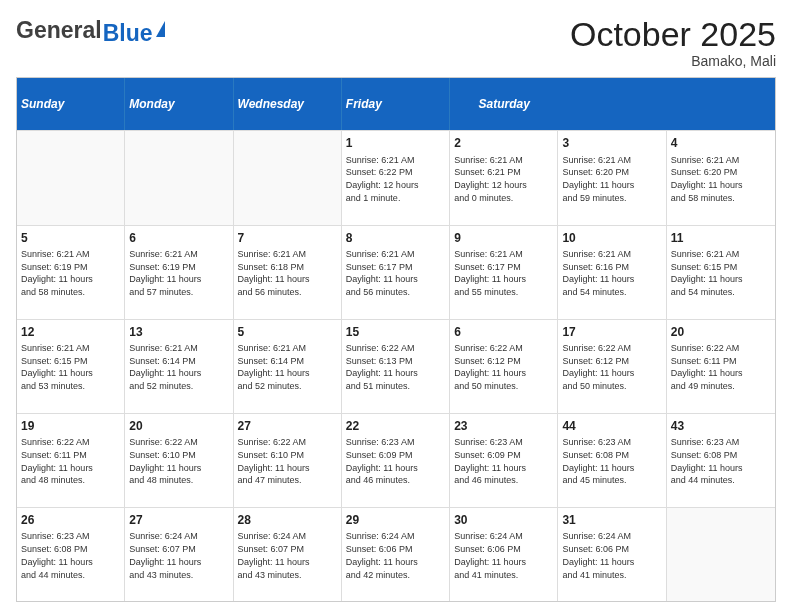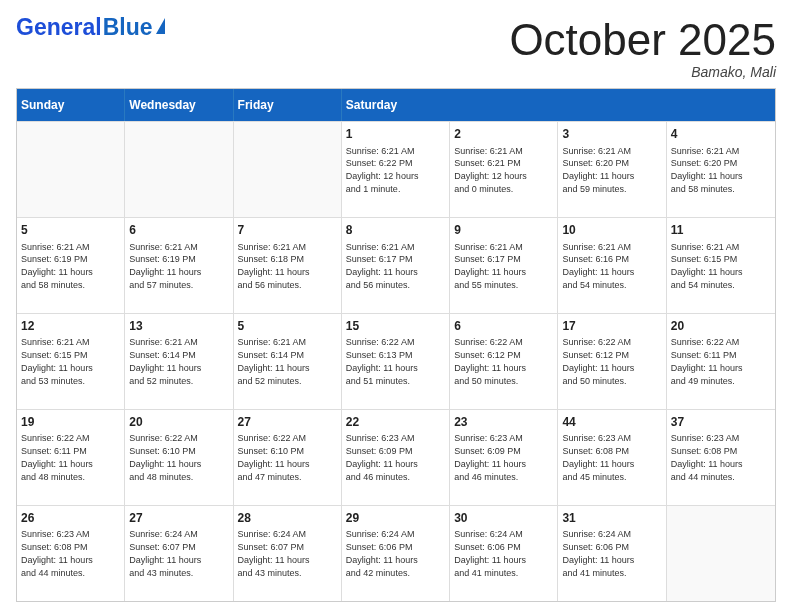--- a/index.html
+++ b/index.html
@@ -20,50 +20,50 @@
     .header {
       display: flex;
       justify-content: space-between;
       align-items: flex-start;
       margin-bottom: 8px;
     }
     .title-block {
       text-align: right;
     }
     .month-title {
-      font-size: 44px;
+      font-size: 34px;
       font-weight: normal;
       color: #222;
       line-height: 1.1;
     }
     .location {
       font-size: 14px;
       color: #444;
-      font-style: italic;
     }
     .calendar {
       flex: 1;
       display: flex;
       flex-direction: column;
       border: 1px solid #ccc;
     }
     .cal-header {
       display: grid;
       grid-template-columns: repeat(7, 1fr);
       background: #1565C0;
     }
     .cal-header-cell {
       color: #fff;
       font-size: 12px;
       font-weight: bold;
-      padding: 9px 4px;
+      padding: 19px 4px;
       text-align: left;
       border-right: 1px solid #2979C0;
-    }
-    .cal-header-cell:last-child { border-right: none; }
+      font-style: italic;
+    }
+    .cal-header-cell:last-child { border-right: none; text-align: center; }
     .cal-body {
       flex: 1;
       display: flex;
       flex-direction: column;
     }
     .cal-row {
       display: grid;
       grid-template-columns: repeat(7, 1fr);
       flex: 1;
       border-top: 1px solid #ddd;
@@ -97,35 +97,36 @@
     }
   </style>
 </head>
 <body>
 
 <div class="page">
   <div class="header">
     <div class="logo-wrapper">
       <div>
         <div style="display:flex; align-items:center; line-height:1;">
-          <span style="font-size:23px; font-weight:bold; color:#1d4ed8;">General</span>
-          <span style="font-size:23px; font-weight:bold; color:#1565C0; margin-left:1px;">Blue</span>
+          <span style="font-size:23px; font-weight:bold; color:#404040;">General</span>
+          <span style="font-size:23px; font-weight:bold; color:#1565C0; margin-left:1px;margin-top:6px;">Blue</span>
           <span style="display:inline-block; margin-left:3px; width:0; height:0; border-left:9px solid transparent; border-right:0px solid transparent; border-bottom:16px solid #1565C0; position:relative; top:-2px;"></span>
         </div>
       </div>
     </div>
     <div class="title-block">
       <div class="month-title">October 2025</div>
       <div class="location">Bamako, Mali</div>
     </div>
   </div>
 
   <div class="calendar">
     <div class="cal-header">
     <div class="cal-header-cell">Sunday</div>
+        <div class="cal-header-cell">Monday</div>
         <div class="cal-header-cell">Wednesday</div>
         <div class="cal-header-cell">Friday</div>
         <div class="cal-header-cell">Saturday</div>
       </div>
     <div class="cal-body">
     <div class="cal-row">
           <div class="cal-cell empty"></div>
           <div class="cal-cell empty"></div>
           <div class="cal-cell empty"></div>
           <div class="cal-cell"><span class="day-num">1</span><span class="cell-info" style="white-space: pre-line;">Sunrise: 6:21 AM
@@ -223,21 +224,21 @@
 Daylight: 11 hours
 and 46 minutes.</span></div>
           <div class="cal-cell"><span class="day-num">23</span><span class="cell-info" style="white-space: pre-line;">Sunrise: 6:23 AM
 Sunset: 6:09 PM
 Daylight: 11 hours
 and 46 minutes.</span></div>
           <div class="cal-cell"><span class="day-num">44</span><span class="cell-info" style="white-space: pre-line;">Sunrise: 6:23 AM
 Sunset: 6:08 PM
 Daylight: 11 hours
 and 45 minutes.</span></div>
-          <div class="cal-cell"><span class="day-num">37</span><span class="cell-info" style="white-space: pre-line;">Sunrise: 6:23 AM
+          <div class="cal-cell"><span class="day-num">43</span><span class="cell-info" style="white-space: pre-line;">Sunrise: 6:23 AM
 Sunset: 6:08 PM
 Daylight: 11 hours
 and 44 minutes.</span></div>
         </div>
         <div class="cal-row">
           <div class="cal-cell"><span class="day-num">26</span><span class="cell-info" style="white-space: pre-line;">Sunrise: 6:23 AM
 Sunset: 6:08 PM
 Daylight: 11 hours
 and 44 minutes.</span></div>
           <div class="cal-cell"><span class="day-num">27</span><span class="cell-info" style="white-space: pre-line;">Sunrise: 6:24 AM

